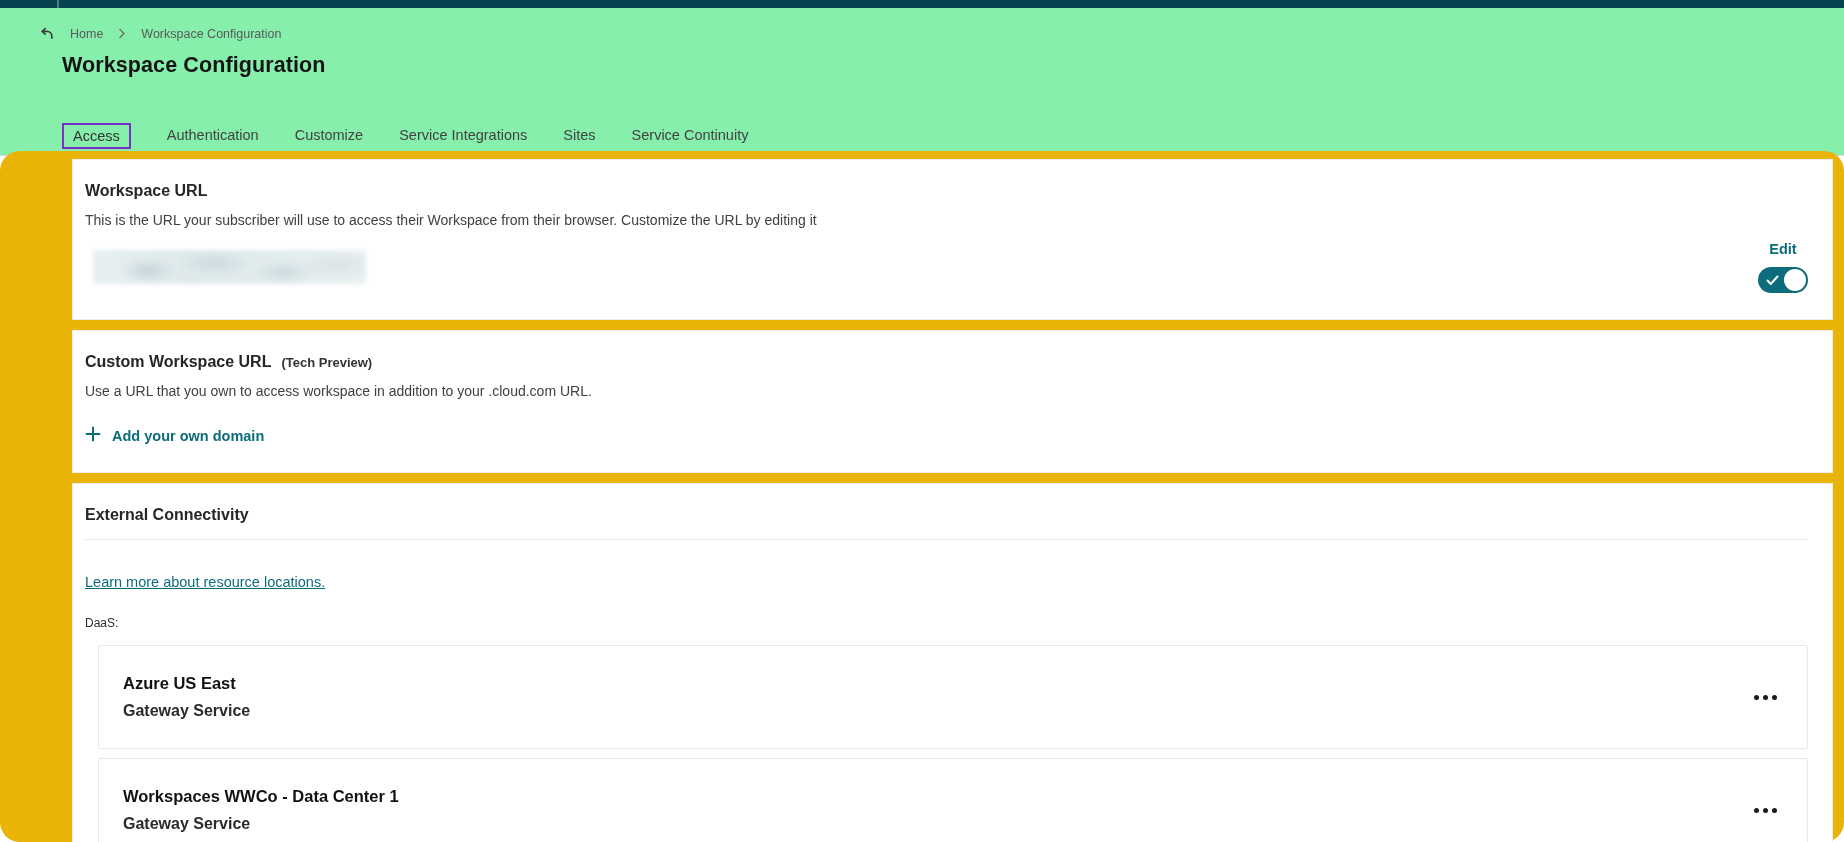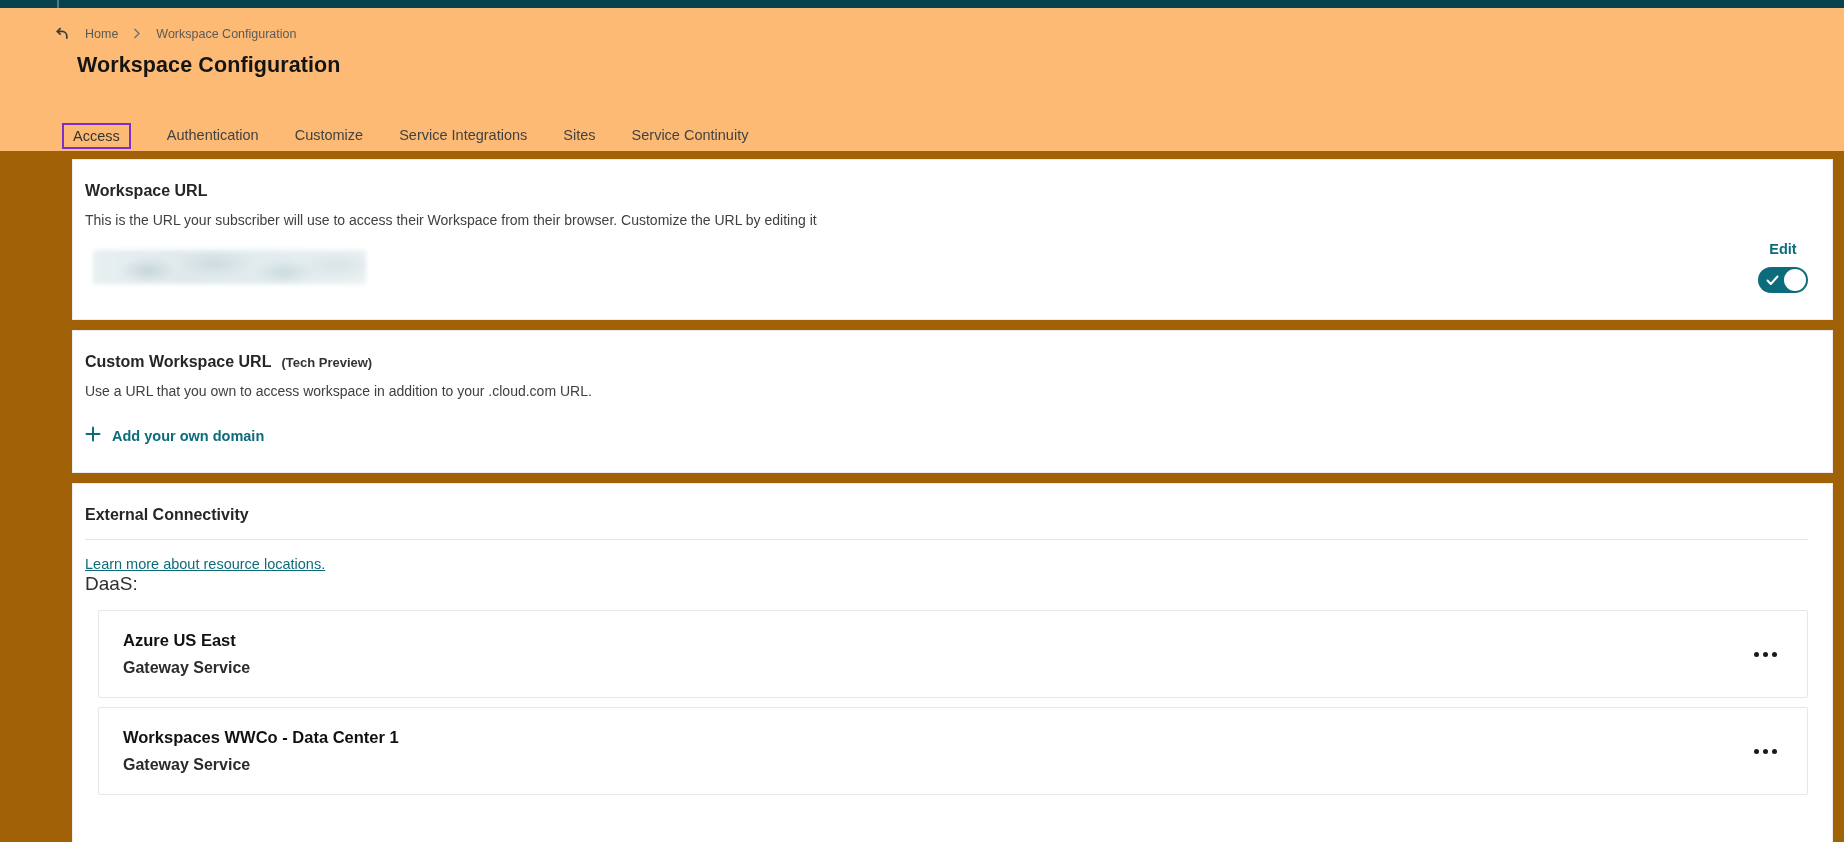--- a/index.html
+++ b/index.html
@@ -17,21 +17,21 @@
     background: #07434e;
   }
   .topbar .topbar-divider {
     position: absolute; left: 57px; top: 0; width: 2px; height: 100%;
     background: rgba(255,255,255,.30);
   }
 
   
   .header {
     position: absolute; top: 8px; left: 0; right: 0; height: 148px;
-    background: #fdba74; border-bottom: 1px solid #d8d8d8; padding-left: 15px;
+    background: #86efac; border-bottom: 1px solid #d8d8d8;
   }
   .breadcrumb {
     display: flex; align-items: center; gap: 15px;
     margin: 17px 0 0 38px;
     font-size: 12.5px; color: #5a5a5a;
   }
   .breadcrumb .back-btn { display: inline-flex; cursor: pointer; color: #3c3c3c; }
   .breadcrumb a.crumb { color: #5a5a5a; text-decoration: none; cursor: pointer; }
   .breadcrumb .crumb-current { color: #5a5a5a; }
   .crumb-sep { display: inline-flex; color: #6f6f6f; }
@@ -51,22 +51,23 @@
   }
   .tab .tab-label-box { display: inline-block; padding: 3px 0; }
   .tab.active { padding-bottom: 3px; border-bottom: 3px solid #0c6070; }
   .tab.active .tab-label-box {
     border: 2px solid #7a30c4; padding: 3px 9px; color: #333;
   }
 
   
   .content {
     position: absolute; top: 151px; bottom: 0; left: 0; right: 0;
-    background: #a16207;
+    background: #eab308;
     padding: 8px 11px 0 72px;
+    border-radius: 20px;
   }
   .card {
     background: #fff; border: 1px solid #ececec;
     padding: 22px 24px 26px 12px;
     margin-bottom: 10px;
   }
   .card h2 { font-size: 16px; font-weight: 700; color: #262626; }
   .card p.desc { font-size: 14px; color: #404040; margin-top: 12px; }
 
   
@@ -101,29 +102,29 @@
   .tech-tag { font-size: 13px; font-weight: 700; color: #333; }
   .add-domain {
     display: inline-flex; align-items: center; gap: 11px;
     margin-top: 27px; cursor: pointer;
   }
   .add-domain .add-label { font-size: 14.5px; font-weight: 600; color: #0d6c7b; }
 
   
   .section-divider { border: none; border-top: 1px solid #e6e6e6; margin-top: 15px; }
   .learn-link {
-    display: inline-block; margin-top: 16px;
+    display: inline-block; margin-top: 34px;
     font-size: 14.5px; text-decoration: underline;
   }
-  .group-label { font-size: 19px; color: #2e2e2e; }
+  .group-label { margin-top: 25px; font-size: 12px; color: #2e2e2e; }
 
   .res-card {
     margin: 15px 0 0 13px;
     border: 1px solid #e7e7e7; border-radius: 2px; background: #fff;
-    padding: 21px 24px; height: 88px;
+    padding: 21px 24px; height: 104px;
     display: flex; justify-content: space-between; align-items: center;
   }
   .res-card + .res-card { margin-top: 9px; }
   .res-name { font-size: 16.5px; font-weight: 600; color: #111; }
   .res-service { font-size: 16px; font-weight: 700; color: #2b2b2b; margin-top: 9px; }
   .ellipsis-btn {
     display: flex; gap: 4px; padding: 6px; cursor: pointer; align-items: center;
   }
   .ellipsis-btn .dot { width: 5px; height: 5px; border-radius: 50%; background: #1a1a1a; }
 </style>

